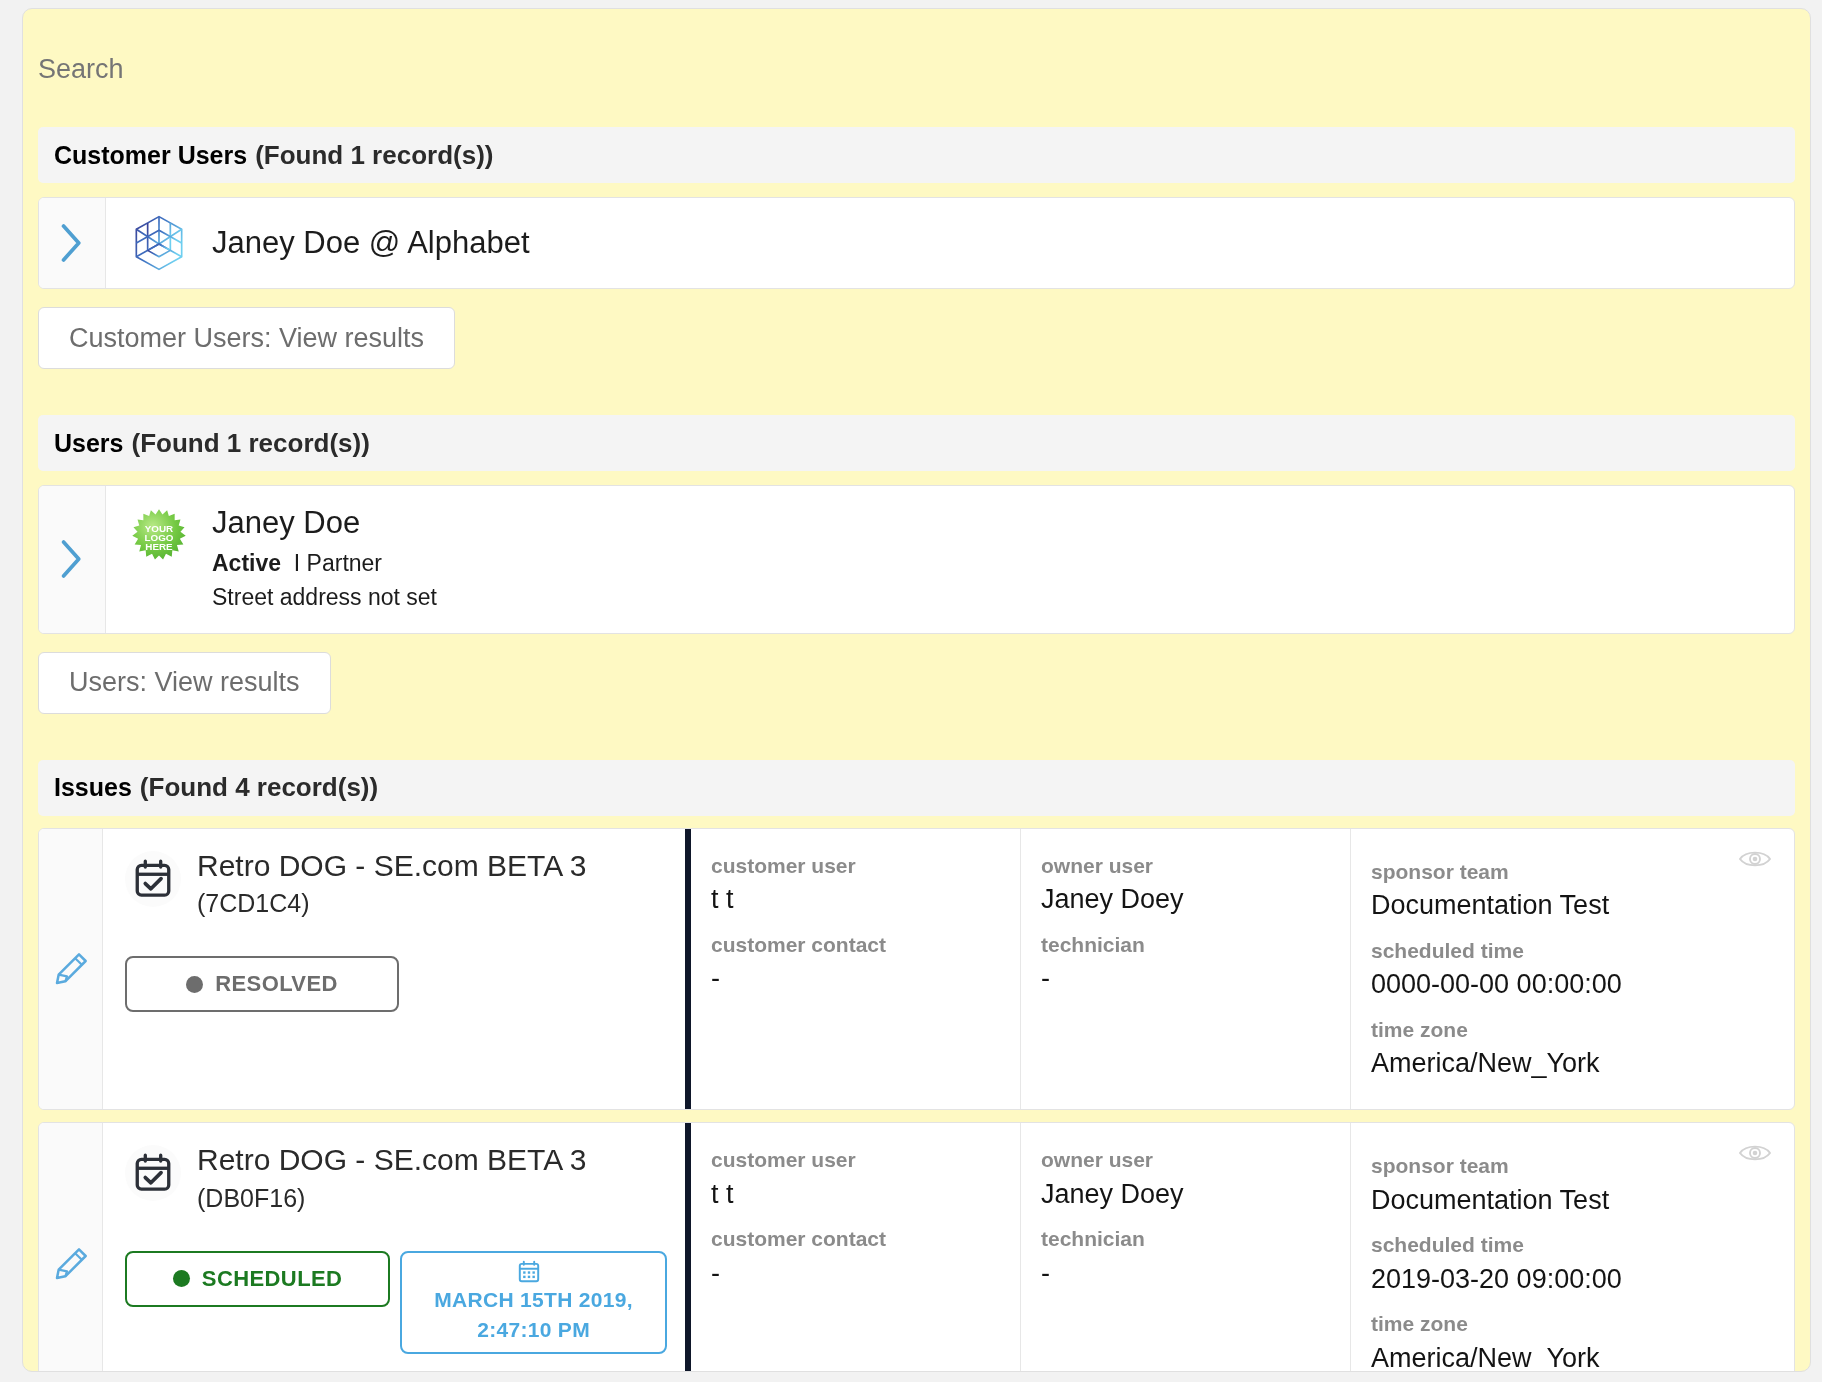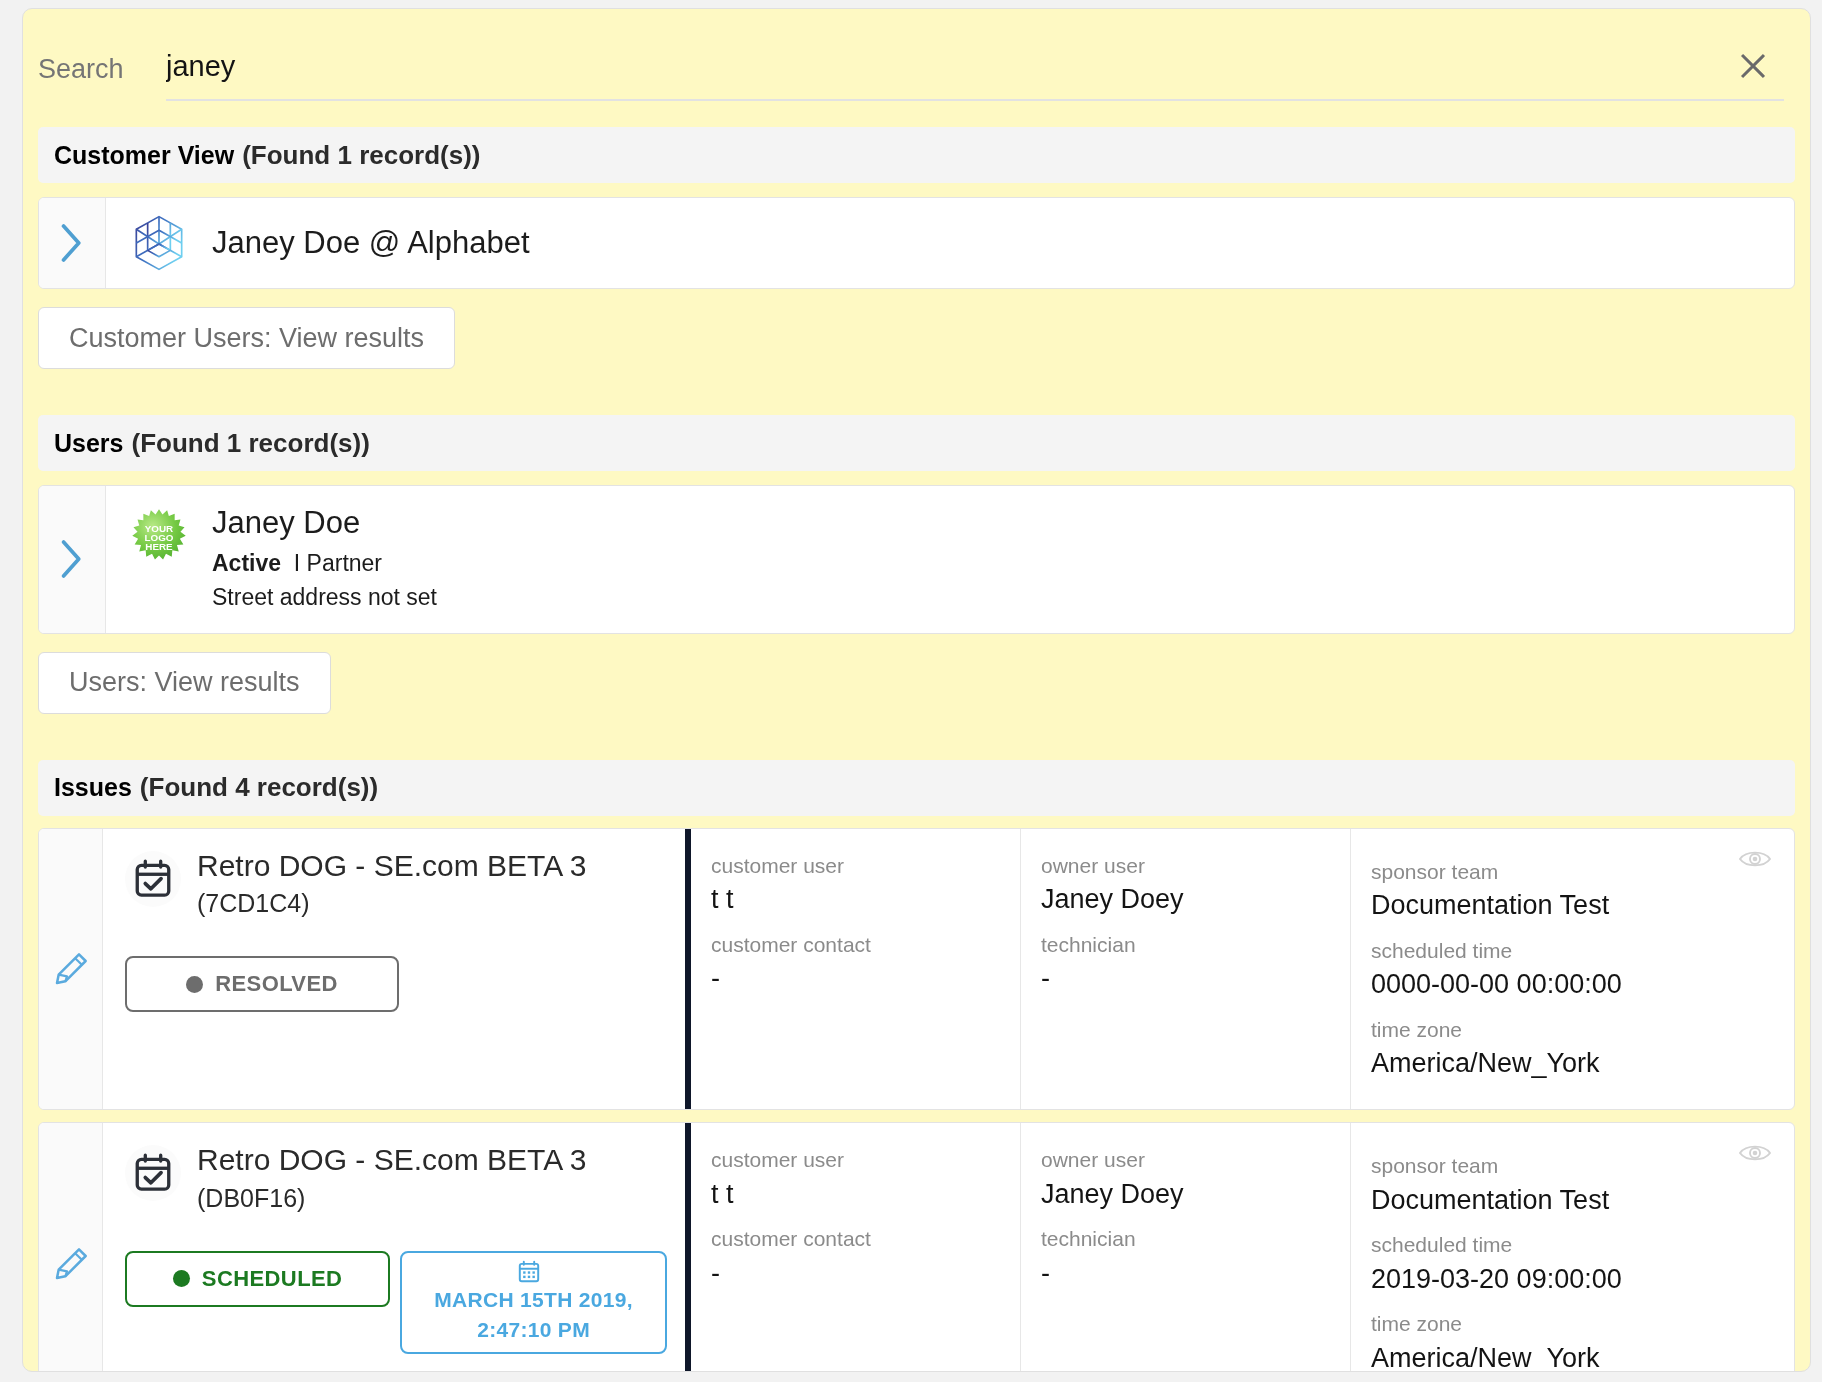--- a/index.html
+++ b/index.html
@@ -288,20 +288,21 @@
   }
   .issue-col.c1 { width: 330px; min-width: 330px; }
   .issue-col.c2 { width: 330px; min-width: 330px; }
   .issue-col.c3 { flex: 1; border-right: none; }
   .fld-label {
     font-size: 21px;
     color: #8b8b8b;
     line-height: 1.45;
     margin-top: 6px;
     white-space: nowrap;
+    font-weight: bold;
   }
   .fld-label:first-child { margin-top: 0; }
   .fld-value {
     font-size: 27px;
     color: #141414;
     line-height: 1.35;
     margin-bottom: 12px;
     white-space: nowrap;
   }
   .eye-icon {
@@ -316,33 +317,25 @@
 </style>
 </head>
 <body>
 
 <div id="app">
   <div id="panel">
 
     
     <div class="searchbar">
       <div class="search-label">Search</div>
-      <div class="search-field">
-        <input class="search-input" type="text" value="janey" style="">
-        <div class="clear-btn">
-          <svg width="34" height="34" viewBox="0 0 24 24">
-            <path d="M5 5 L19 19 M19 5 L5 19" stroke="#6a6a6a" stroke-width="2.1" fill="none" stroke-linecap="square"></path>
-          </svg>
-        </div>
-      </div>
     </div>
 
     
     <div class="section-head">
-      <span class="sh-title">Customer View</span>
+      <span class="sh-title">Customer Users</span>
       <span class="sh-count">(Found 1 record(s))</span>
     </div>
 
     <div class="result-card">
       <div class="expand-cell">
         <svg width="28" height="44" viewBox="0 0 16 26">
           <path d="M3 3 L12 13 L3 23" stroke="#4f9fd1" stroke-width="2.2" fill="none" stroke-linecap="round" stroke-linejoin="round"></path>
         </svg>
       </div>
       <div class="result-body">

